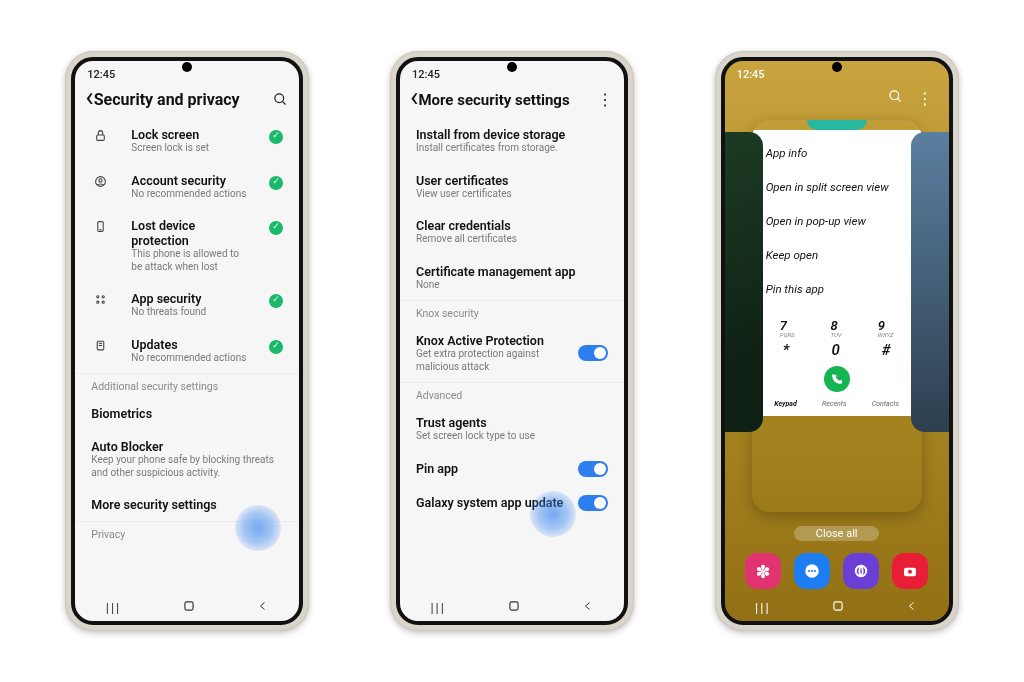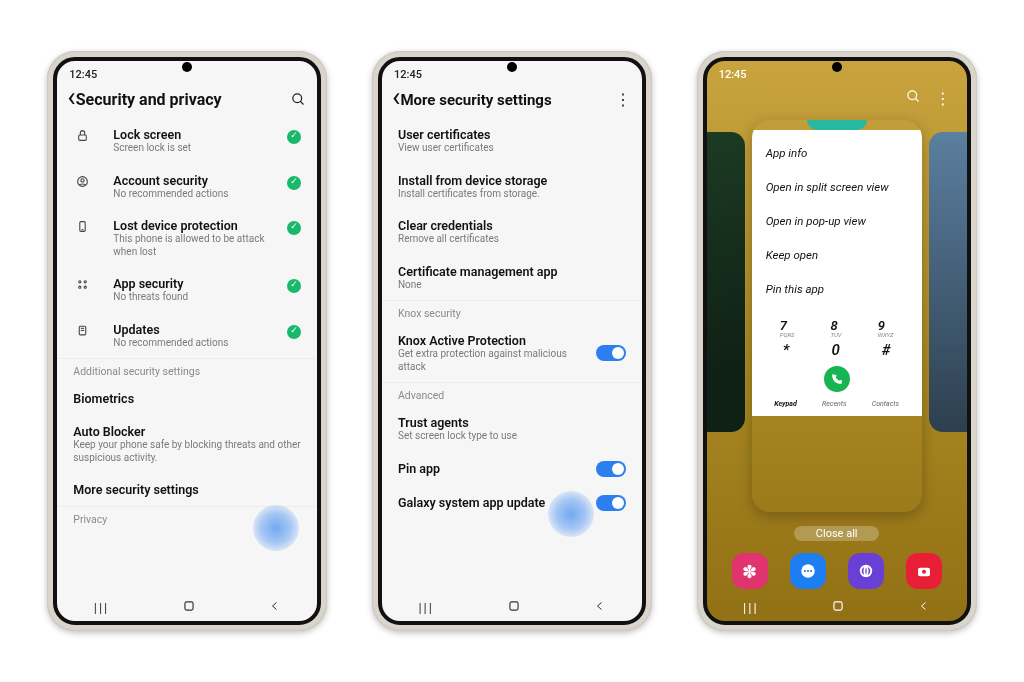--- a/index.html
+++ b/index.html
@@ -8,21 +8,21 @@
     background: #fff;
     width: 1024px;
     height: 682px;
     display: flex;
     justify-content: space-around;
     align-items: center;
     gap: 30px;
     padding: 0 40px;
   }
   .phone {
-    width: 280px;
+    width: 244px;
     height: 580px;
     background: #d9d5cb;
     border-radius: 28px;
     padding: 6px;
     position: relative;
     box-shadow: 0 2px 6px rgba(0,0,0,0.25), inset 0 0 2px rgba(0,0,0,.2);
   }
   .screen {
     width: 100%;
     height: 100%;
@@ -263,26 +263,26 @@
     <div class="statusbar">
       <span>12:45</span>
     </div>
     <div class="appbar">
       <span class="back-icon"></span>
       <span class="title" style="font-size:15px;">More security settings</span>
       <span class="more-icon">⋮</span>
     </div>
     <div class="content">
       <div class="row-simple">
+        <div class="t1">Install from device storage</div>
+        <div class="t2">Install certificates from storage.</div>
+      </div>
+      <div class="row-simple">
         <div class="t1">User certificates</div>
         <div class="t2">View user certificates</div>
-      </div>
-      <div class="row-simple">
-        <div class="t1">Install from device storage</div>
-        <div class="t2">Install certificates from storage.</div>
       </div>
       <div class="row-simple">
         <div class="t1">Clear credentials</div>
         <div class="t2">Remove all certificates</div>
       </div>
       <div class="row-simple">
         <div class="t1">Certificate management app</div>
         <div class="t2">None</div>
       </div>
 

